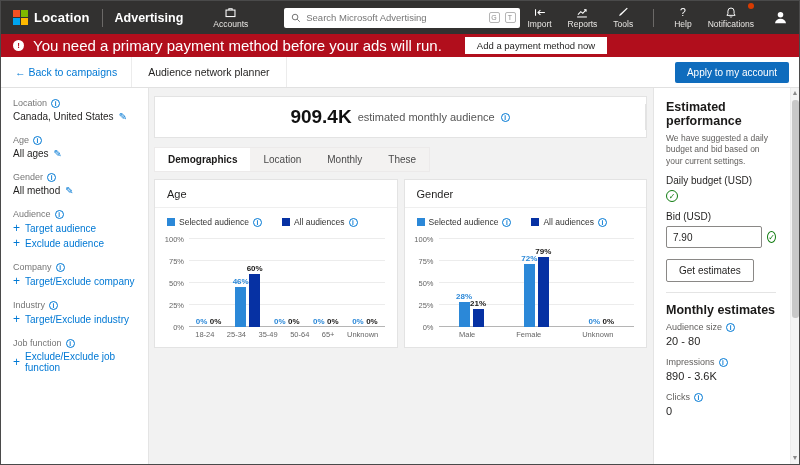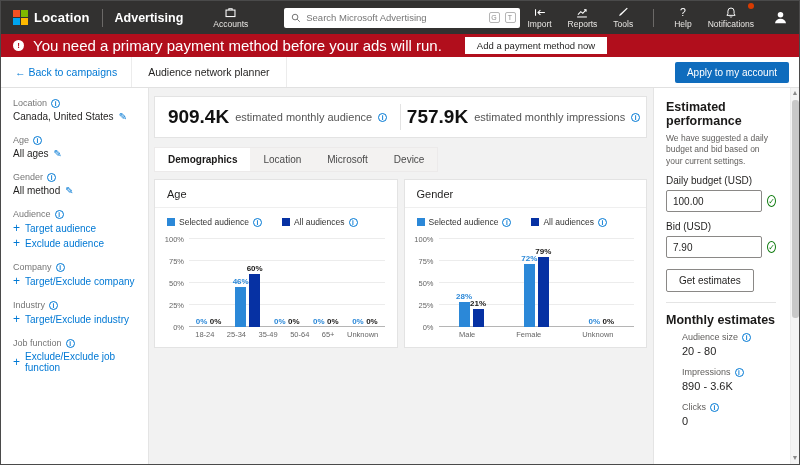--- a/index.html
+++ b/index.html
@@ -90,21 +90,21 @@
   .rpanel { width:146px; background:#fff; border-left:1px solid #e4e4e4; position:relative; flex:0 0 auto; }
   .rpanel-inner { padding:12px 23px 0 12px; height:100%; overflow:hidden; }
   .rp-title { font-size:12.5px; font-weight:700; color:#1b1a19; margin-bottom:5px; }
   .rp-desc { font-size:8.5px; color:#605e5c; line-height:1.35; margin-bottom:8px; }
   .rp-field-label { font-size:10px; color:#201f1e; margin-bottom:4px; }
   .rp-input-row { display:flex; align-items:center; gap:5px; margin-bottom:9px; }
   .rp-input { width:96px; height:22px; border:1px solid #8a8886; border-radius:2px; font-size:10px; padding:0 6px; color:#201f1e; font-family:inherit; }
   .check-ic { width:12px; height:12px; border:1px solid #107c10; border-radius:50%; color:#107c10; font-size:8px; display:flex; align-items:center; justify-content:center; }
   .get-btn { background:#fff; border:1px solid #8a8886; border-radius:2px; font-size:10px; color:#201f1e; padding:5px 12px; cursor:pointer; margin:2px 0 10px; font-family:inherit; }
   .rp-divider { height:1px; background:#e4e4e4; margin:0 0 10px; }
-  .metric { margin-bottom:10px;margin-left:16px; }
+  .metric { margin-bottom:10px; }
   .metric-label { font-size:9px; color:#605e5c; display:flex; align-items:center; gap:4px; margin-bottom:3px; }
   .metric-value { font-size:11px; color:#201f1e; }
 
   
   .scrollbar { position:absolute; top:0; right:0; width:9px; height:100%; background:#f4f4f4; border-left:1px solid #ececec; display:flex; flex-direction:column; align-items:center; }
   .sb-arrow { font-size:7px; color:#8a8a8a; line-height:10px; height:10px; }
   .sb-thumb { width:7px; background:#c8c8c8; border-radius:3px; position:absolute; top:12px; height:58%; left:1px; }
   .sb-arrow.down { position:absolute; bottom:1px; }
 </style>
 </head>
@@ -279,32 +279,27 @@
       </aside>
 
     <main class="main">
       <div class="stats-card">
         <div class="stat">
           <span class="stat-num">909.4K</span>
           <span class="stat-label">estimated monthly audience</span>
           <i class="info-ic">i</i>
         </div>
         <div class="stat-div"></div>
-        <div class="stat">
-          <span class="stat-num">757.9K</span>
-          <span class="stat-label">estimated monthly impressions</span>
-          <i class="info-ic">i</i>
-        </div>
       </div>
 
       <div class="tabs">
           <div class="tab active">Demographics</div>
           <div class="tab">Location</div>
-          <div class="tab">Microsoft</div>
-          <div class="tab">Device</div>
+          <div class="tab">Monthly</div>
+          <div class="tab">These</div>
         </div>
 
       <div class="charts">
         <div class="chart-card">
             <div class="chart-title">Age</div>
             <div class="legend">
               <div class="legend-item">
                 <span class="legend-sq" style="background: rgb(43, 136, 216);"></span>
                 <span>Selected audience</span>
                 <i class="info-ic">i</i>
@@ -466,21 +461,20 @@
           </div>
       </div>
     </main>
 
     <aside class="rpanel">
       <div class="rpanel-inner">
         <div class="rp-title">Estimated performance</div>
         <div class="rp-desc">We have suggested a daily budget and bid based on your current settings.</div>
         <div class="rp-field-label">Daily budget (USD)</div>
         <div class="rp-input-row">
-          <input class="rp-input" value="100.00" style="">
           <span class="check-ic">✓</span>
         </div>
         <div class="rp-field-label">Bid (USD)</div>
         <div class="rp-input-row">
           <input class="rp-input" value="7.90" style="">
           <span class="check-ic">✓</span>
         </div>
         <button class="get-btn">Get estimates</button>
         <div class="rp-divider"></div>
         <div class="rp-title">Monthly estimates</div>

